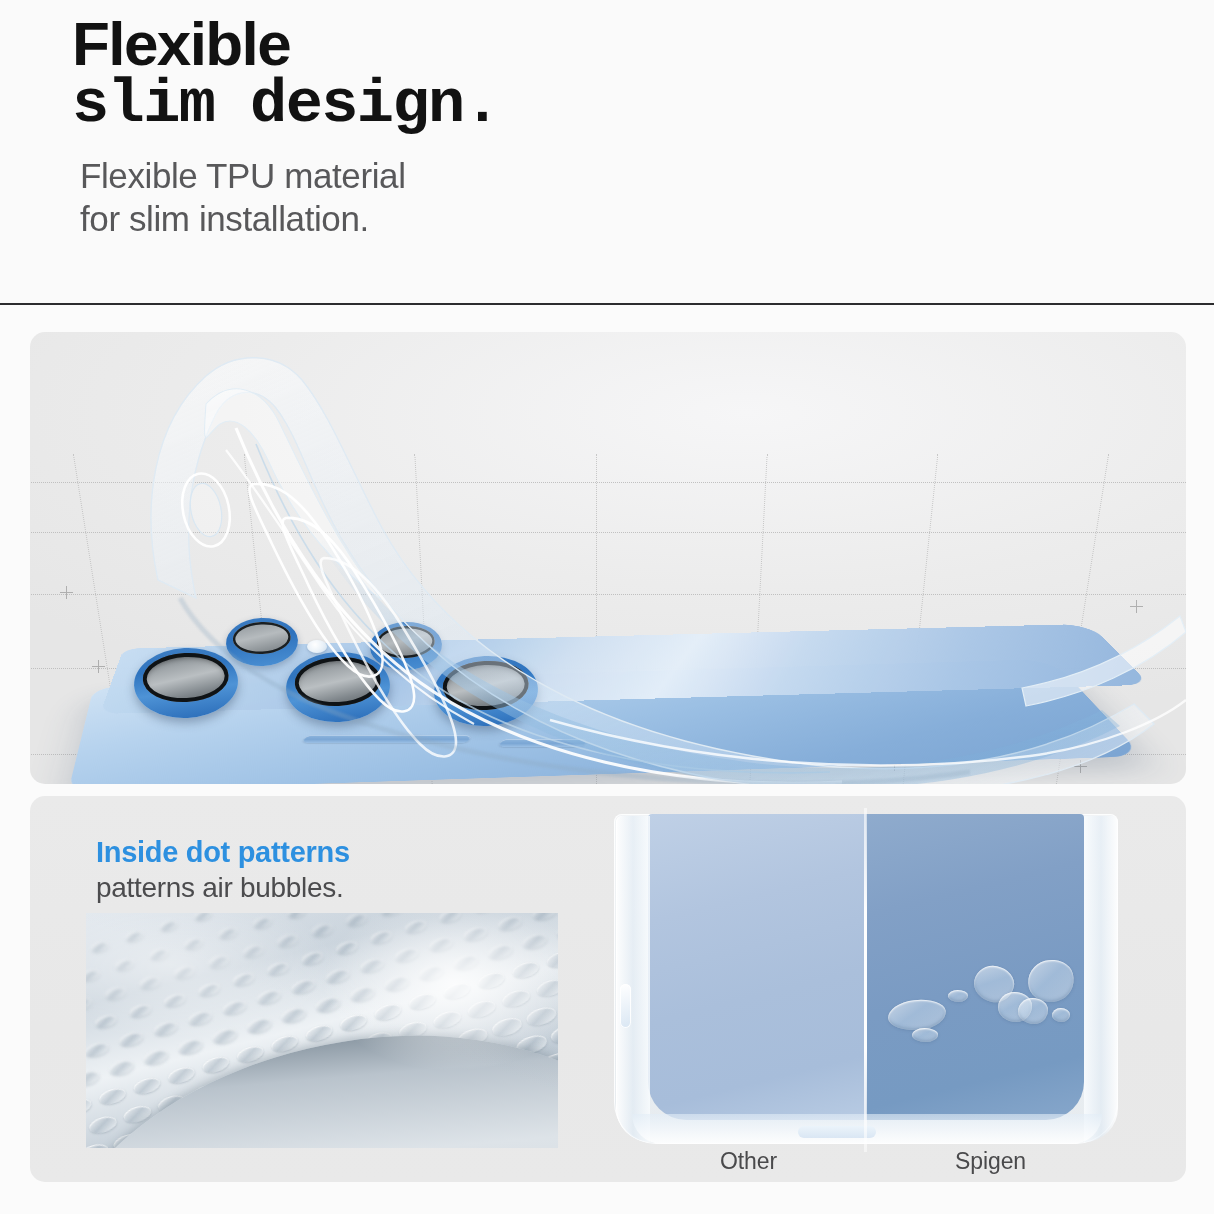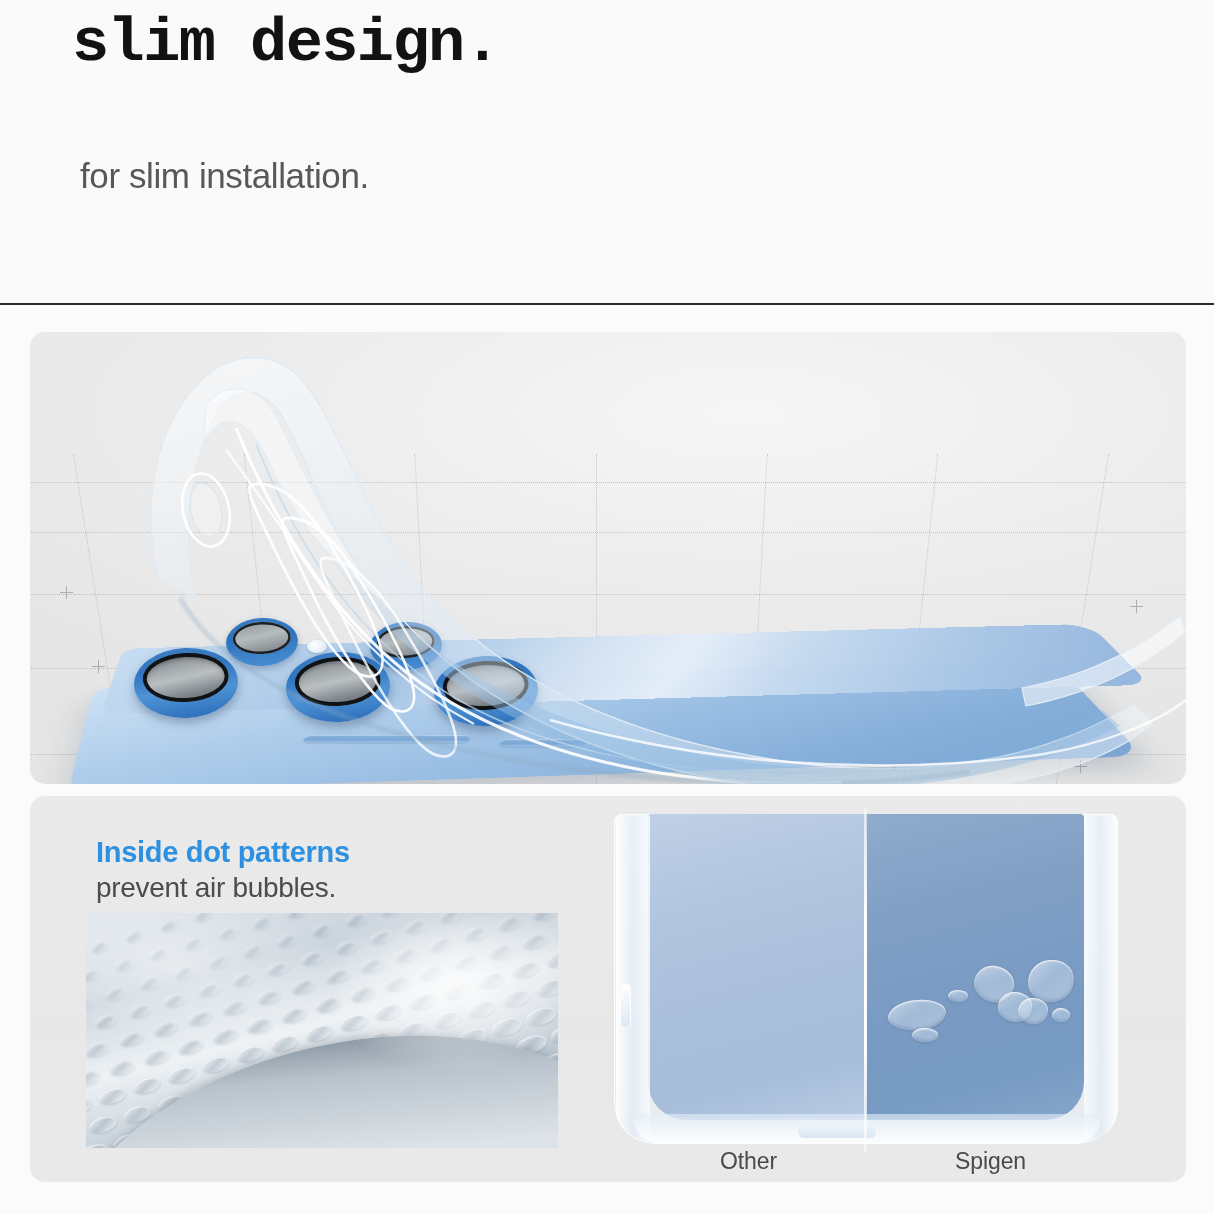--- a/index.html
+++ b/index.html
@@ -212,23 +212,25 @@
   .cap-spigen{left:690px;}
   .cap-other{left:925px;}
 </style>
 </head>
 <body>
 
 <div class="page">
 
   <div class="header">
     <div class="headline">
+      <span>Flexible</span>
       <span class="l2">slim design.</span>
     </div>
     <div class="subhead">
+      <span>Flexible TPU material</span>
       <span class="l2">for slim installation.</span>
     </div>
   </div>
   <div class="rule"></div>
 
   <div class="panel1">
 
     <div class="grid-floor">
       <div class="gline" style="top:28px;transform:scaleX(1.0);"></div>
       <div class="gline" style="top:78px;"></div>
@@ -339,21 +341,21 @@
         <path d="M520,388 C660,428 830,446 1000,424 C1072,414 1128,390 1156,368" fill="none" stroke="#ffffff" stroke-opacity="0.8" stroke-width="2.4"></path>
       </g>
 
       <path d="M150,266 C180,320 250,366 350,396 C520,448 760,466 940,440" fill="none" stroke="#8fa8bf" stroke-opacity="0.30" stroke-width="5" filter="blur(1px)"></path>
     </svg>
   </div>
 
   <div class="panel2">
 
     <div class="p2-title">Inside dot patterns</div>
-    <div class="p2-sub">prevent air bubbles.</div>
+    <div class="p2-sub">patterns air bubbles.</div>
 
     <div class="dotphoto">
       <div class="dots" id="dotgrid">
           <span class="dotcell" style="left:72px;top:0px;width:18px;height:9px;background:linear-gradient(150deg,rgba(255,255,255,0.46) 0%,rgba(150,166,180,0.55) 48%,rgba(252,254,255,0.59) 100%);box-shadow:inset 0 1px 1px rgba(255,255,255,.9), 0 1px 2px rgba(110,126,140,.35);filter:blur(1.60px);"></span>
           <span class="dotcell" style="left:108px;top:0px;width:18px;height:9px;background:linear-gradient(150deg,rgba(255,255,255,0.46) 0%,rgba(150,166,180,0.55) 48%,rgba(252,254,255,0.59) 100%);box-shadow:inset 0 1px 1px rgba(255,255,255,.9), 0 1px 2px rgba(110,126,140,.35);filter:blur(1.60px);"></span>
           <span class="dotcell" style="left:144px;top:0px;width:18px;height:9px;background:linear-gradient(150deg,rgba(255,255,255,0.46) 0%,rgba(150,166,180,0.55) 48%,rgba(252,254,255,0.59) 100%);box-shadow:inset 0 1px 1px rgba(255,255,255,.9), 0 1px 2px rgba(110,126,140,.35);filter:blur(1.60px);"></span>
           <span class="dotcell" style="left:180px;top:0px;width:18px;height:9px;background:linear-gradient(150deg,rgba(255,255,255,0.46) 0%,rgba(150,166,180,0.55) 48%,rgba(252,254,255,0.59) 100%);box-shadow:inset 0 1px 1px rgba(255,255,255,.9), 0 1px 2px rgba(110,126,140,.35);filter:blur(1.60px);"></span>
           <span class="dotcell" style="left:54px;top:24px;width:19.454545454545453px;height:9.818181818181818px;background:linear-gradient(150deg,rgba(255,255,255,0.48) 0%,rgba(150,166,180,0.53) 48%,rgba(252,254,255,0.60) 100%);box-shadow:inset 0 1px 1px rgba(255,255,255,.9), 0 1px 2px rgba(110,126,140,.35);filter:blur(1.46px);"></span>
           <span class="dotcell" style="left:90px;top:24px;width:19.454545454545453px;height:9.818181818181818px;background:linear-gradient(150deg,rgba(255,255,255,0.48) 0%,rgba(150,166,180,0.53) 48%,rgba(252,254,255,0.60) 100%);box-shadow:inset 0 1px 1px rgba(255,255,255,.9), 0 1px 2px rgba(110,126,140,.35);filter:blur(1.46px);"></span>
           <span class="dotcell" style="left:126px;top:24px;width:19.454545454545453px;height:9.818181818181818px;background:linear-gradient(150deg,rgba(255,255,255,0.48) 0%,rgba(150,166,180,0.53) 48%,rgba(252,254,255,0.60) 100%);box-shadow:inset 0 1px 1px rgba(255,255,255,.9), 0 1px 2px rgba(110,126,140,.35);filter:blur(1.46px);"></span>

